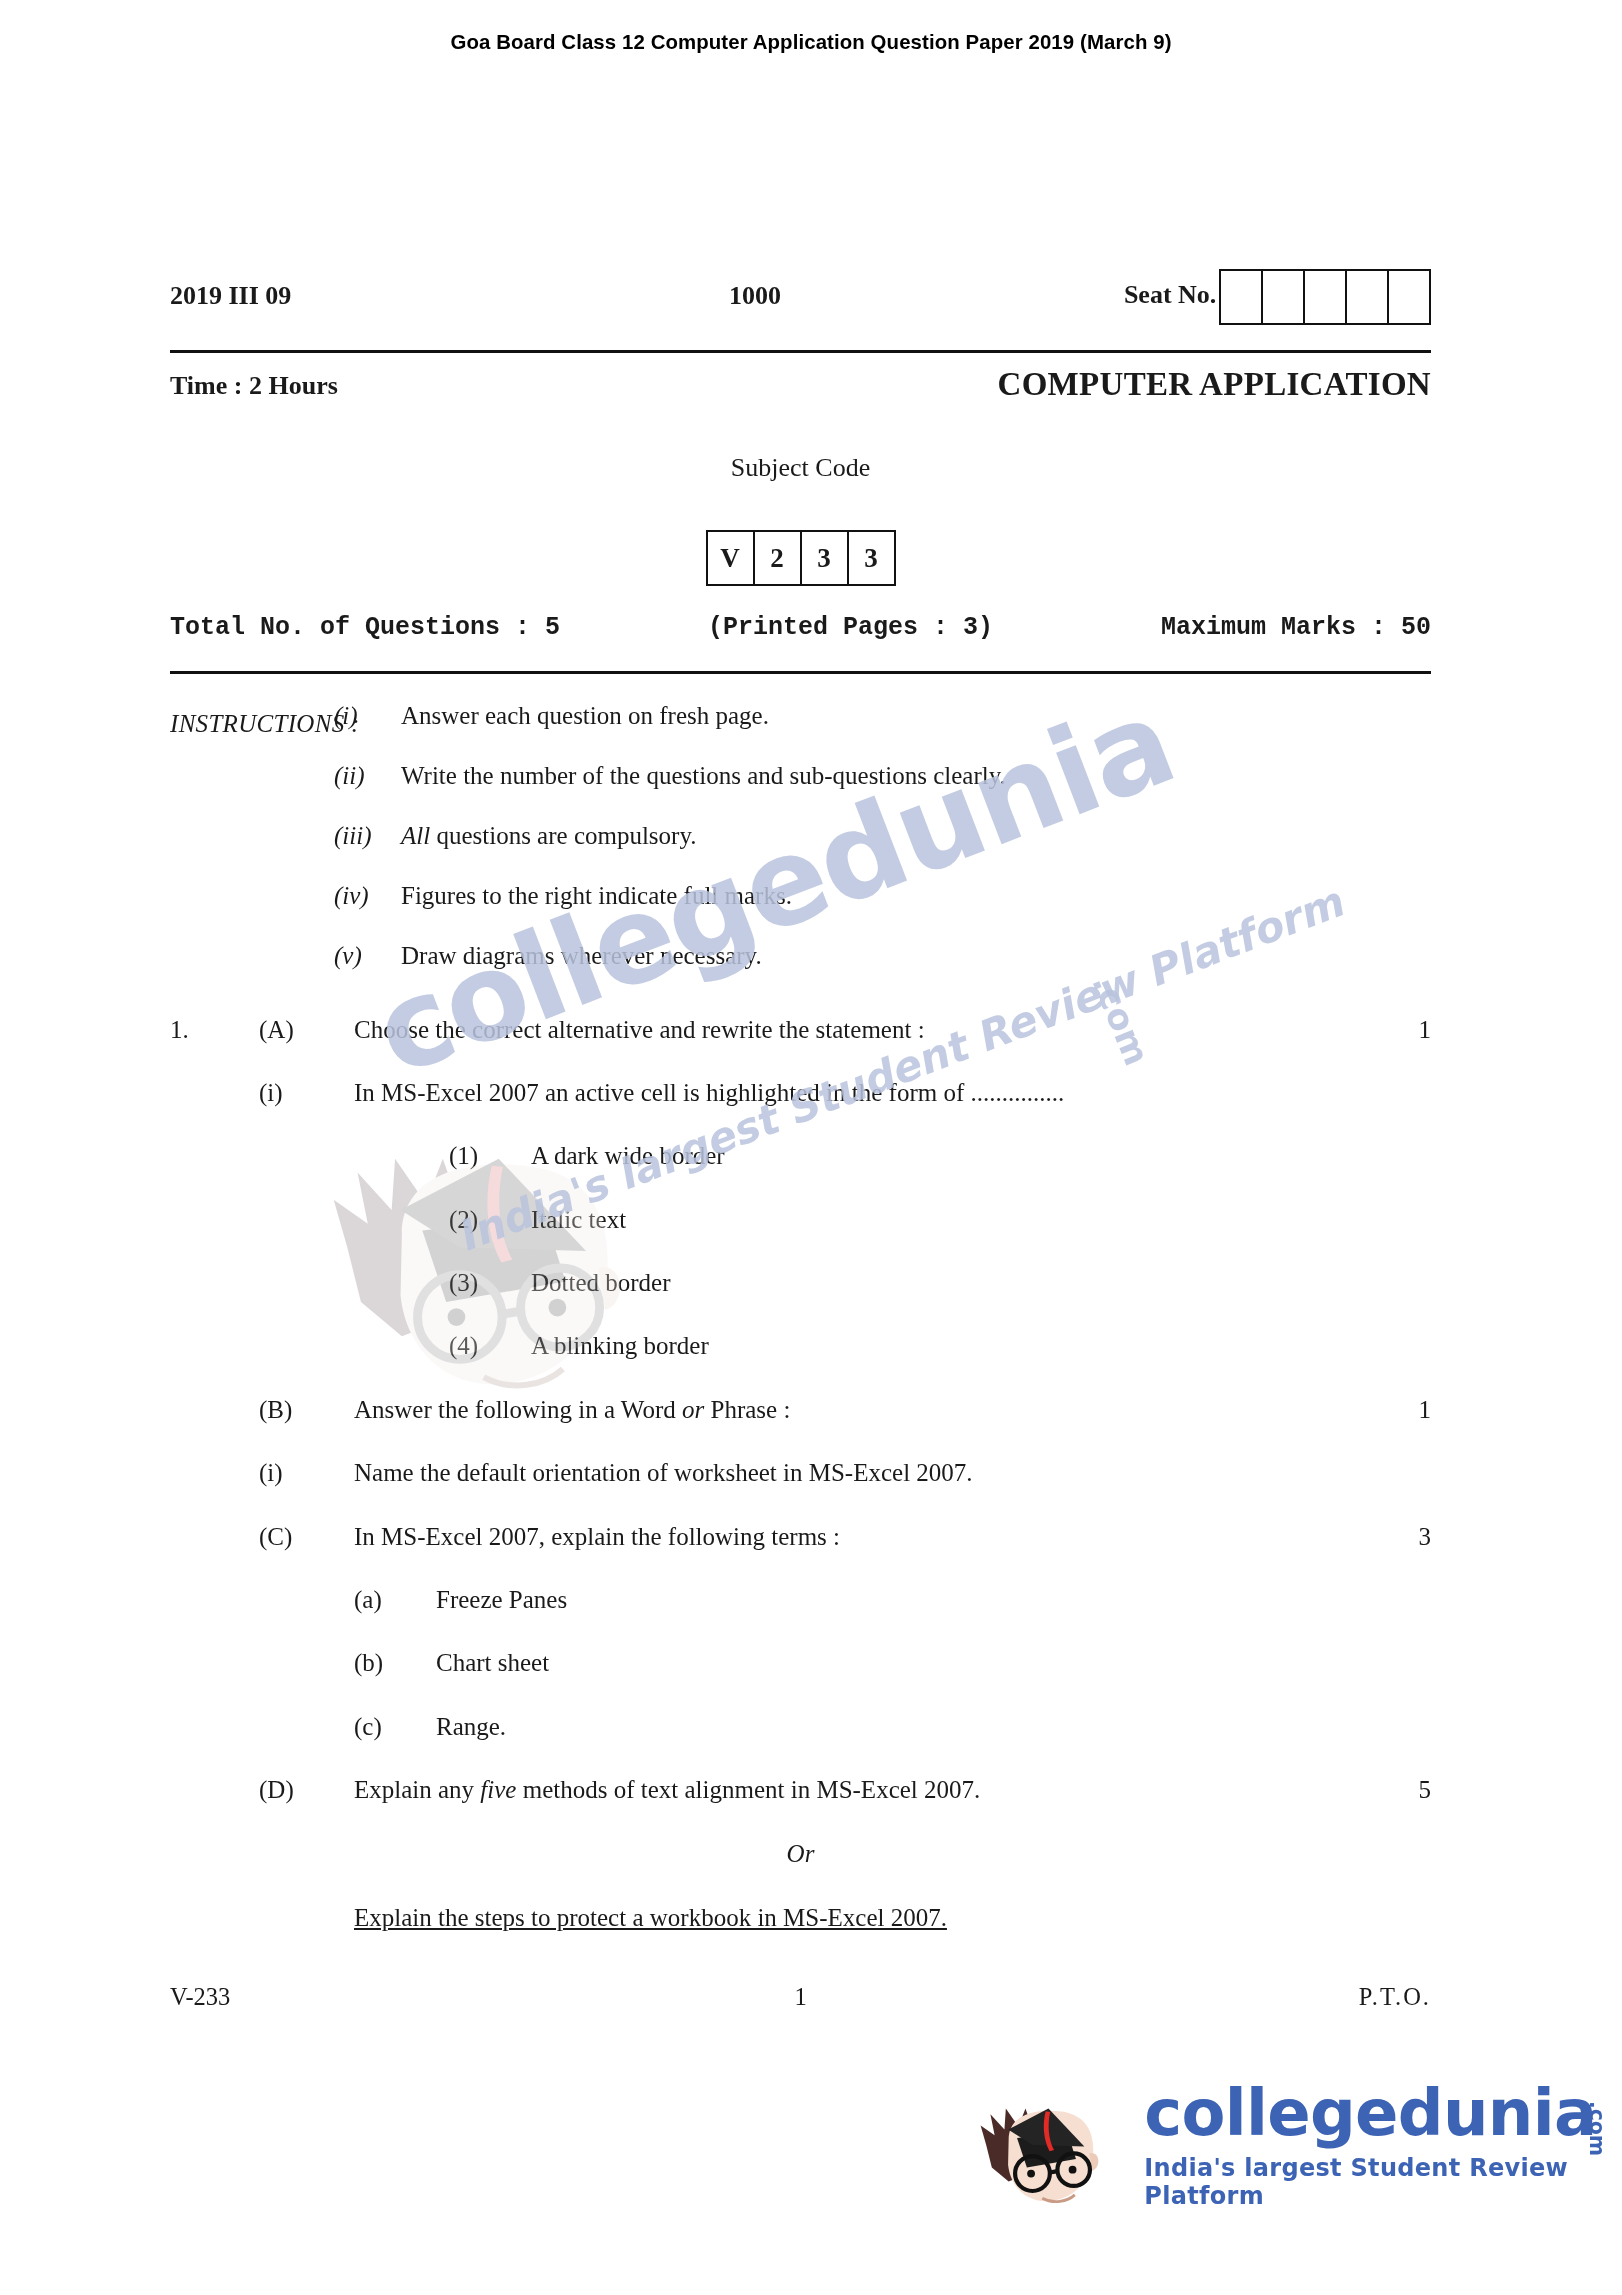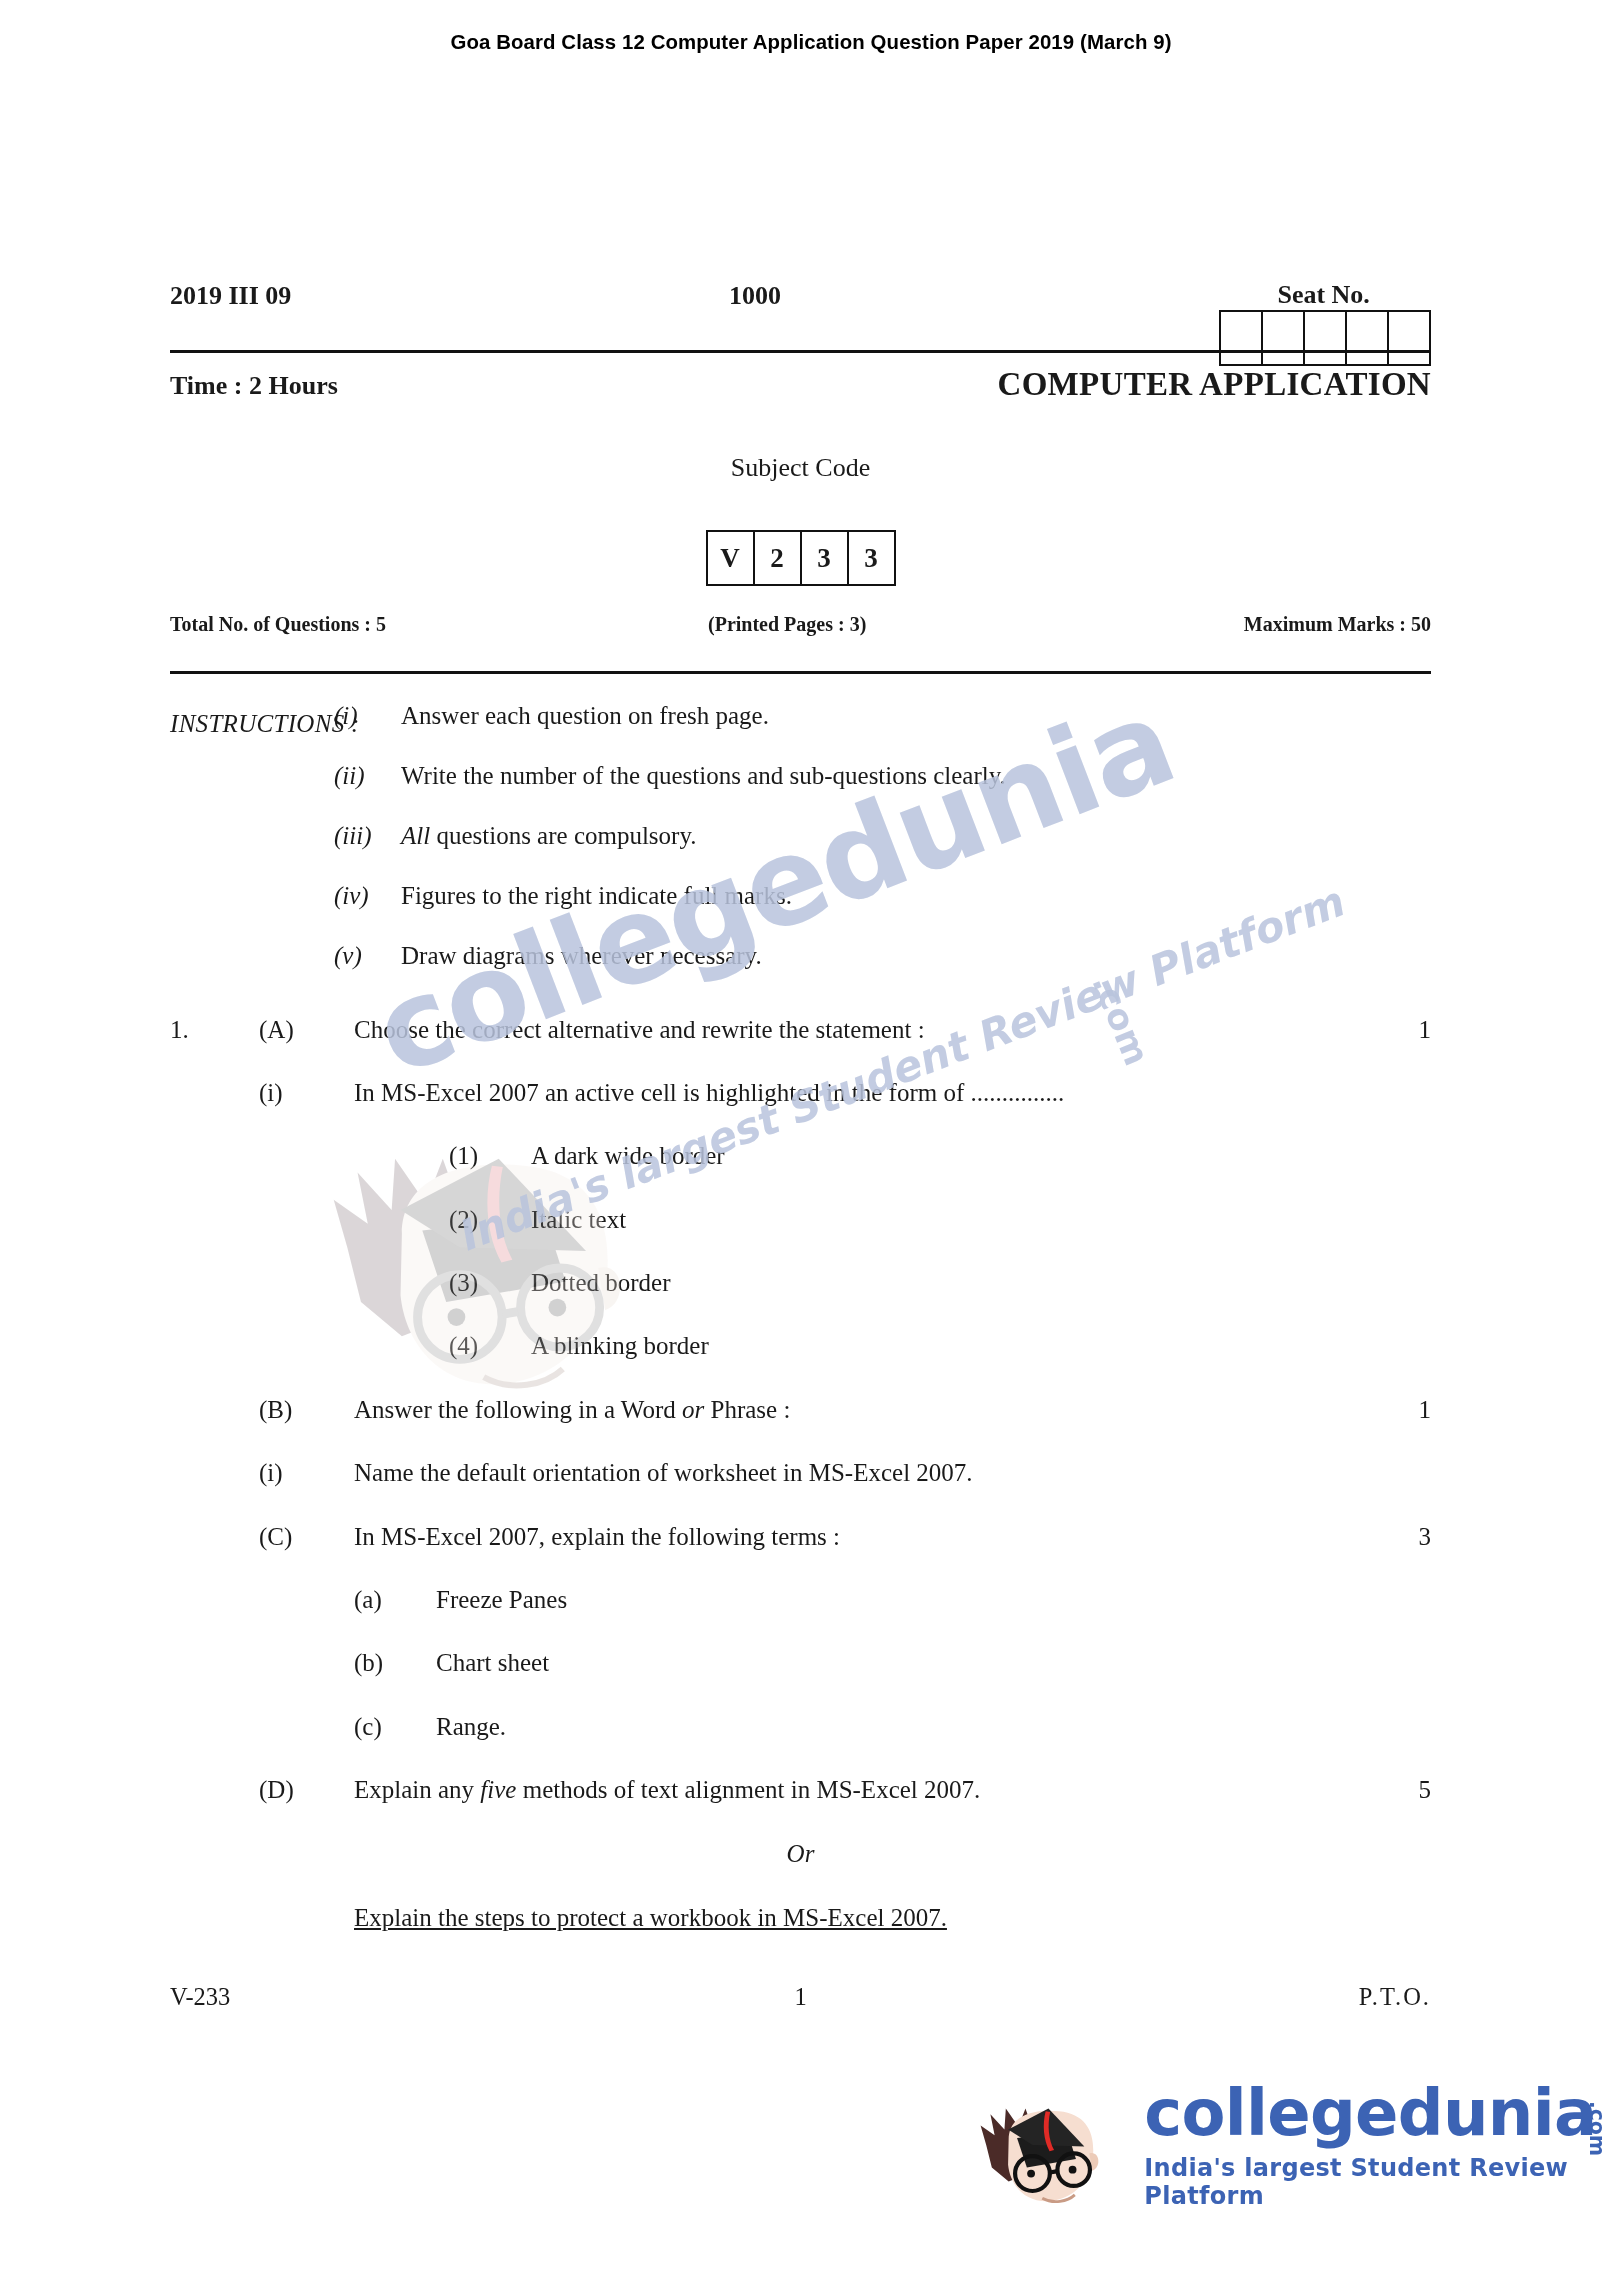--- a/index.html
+++ b/index.html
@@ -67,22 +67,21 @@
     left: 559px;
     top: 12.3px;
     font-size: 26px;
     font-weight: bold;
   }
   .seat-wrap {
     position: absolute;
     right: 0;
     top: 0;
     display: flex;
-    align-items: center;
-    flex-direction: column;
+    align-items: flex-start;
   }
   .seat-label {
     font-size: 26px;
     font-weight: bold;
     margin-right: 2.7px;
     padding-top: 11px;
   }
   .seat-boxes {
     display: flex;
     border: 2px solid #111;
@@ -162,22 +161,23 @@
     line-height: 1;
   }
 
   
   .row-totals {
     position: absolute;
     top: 613px;
     left: 0;
     width: 1261px;
     height: 37px;
-    font-size: 20px;
-    font-weight: bold;
+    font-size: 25px;
+    font-weight: bold;
+    font-family: Liberation Mono, monospace;
   }
   .tot-q { position: absolute; left: 0; top: 0; }
   .tot-p { position: absolute; left: 538px; top: 0; }
   .tot-m { position: absolute; right: 0; top: 0; }
 
   
   .instructions {
     position: absolute;
     top: 702px;
     left: 0;

